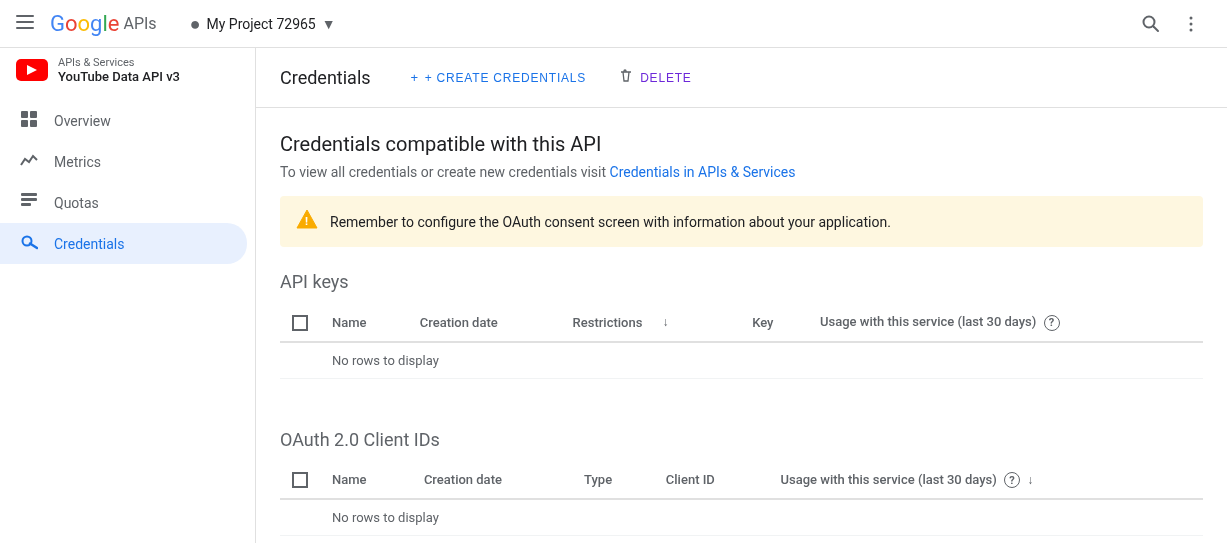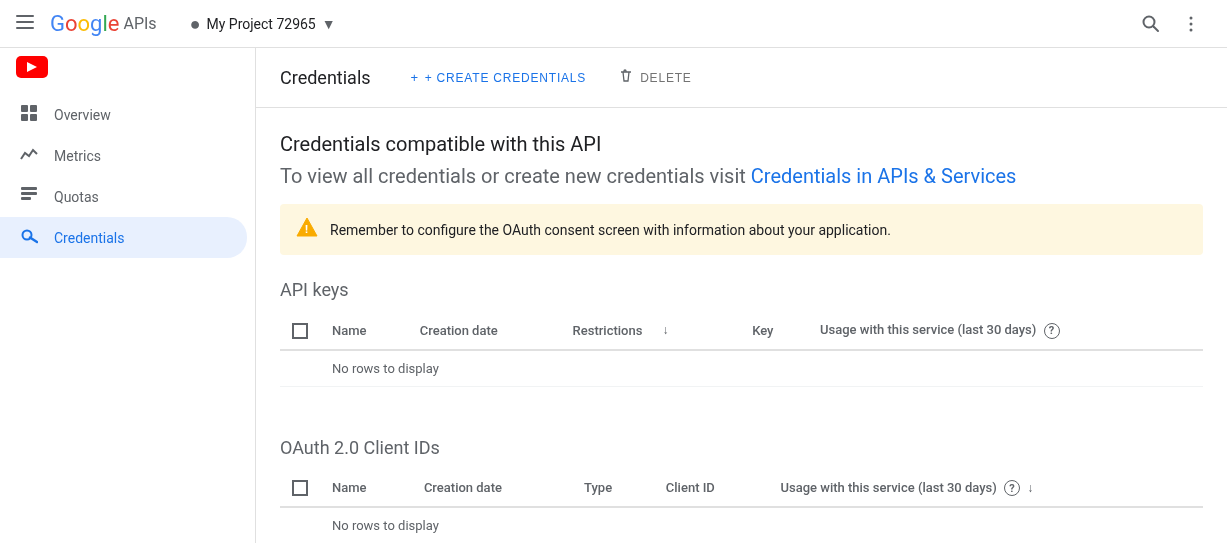--- a/index.html
+++ b/index.html
@@ -84,30 +84,30 @@
     }
     .page-title { font-size: 18px; color: #202124; font-weight: 400; margin-right: 16px; }
     .create-btn {
       display: flex; align-items: center; gap: 6px;
       color: #1a73e8; font-size: 13px; font-weight: 500;
       cursor: pointer; border: none; background: none; padding: 6px 8px;
       letter-spacing: 0.5px; text-transform: uppercase;
     }
     .delete-btn {
       display: flex; align-items: center; gap: 6px;
-      color: #737373; font-size: 13px; font-weight: 500;
+      color: #6d28d9; font-size: 13px; font-weight: 500;
       cursor: pointer; border: none; background: none; padding: 6px 8px;
       letter-spacing: 0.5px; text-transform: uppercase;
     }
 
     
     .content-body { padding: 24px 24px; }
 
     .section-title { font-size: 20px; font-weight: 400; color: #202124; margin-bottom: 8px; }
-    .section-desc { font-size: 20px; color: #5f6368; margin-bottom: 16px; }
+    .section-desc { font-size: 14px; color: #5f6368; margin-bottom: 16px; }
     .section-desc a { color: #1a73e8; text-decoration: none; }
 
     
     .warning-banner {
       display: flex; align-items: center;
       background: #fef7e0; padding: 12px 16px;
       margin-bottom: 24px; border-radius: 4px;
       gap: 12px;
     }
     .warning-icon { font-size: 20px; color: #f9ab00; flex-shrink: 0; }
@@ -183,20 +183,24 @@
       <circle cx="10" cy="16" r="1.5"></circle>
     </svg>
   </div>
 </div>
 
 <div class="main-layout">
 
   <div class="sidebar">
     <div class="sidebar-youtube">
       <div class="yt-logo"></div>
+      <div>
+        <div style="font-size:11px;color:#5f6368;">APIs &amp; Services</div>
+        <div class="sidebar-api-name">YouTube Data API v3</div>
+      </div>
     </div>
     <nav class="sidebar-nav">
       <div class="sidebar-item">
         <span class="s-icon">
           <svg width="18" height="18" viewBox="0 0 18 18" fill="#5f6368">
             <rect x="1" y="1" width="7" height="7" rx="1"></rect>
               <rect x="10" y="1" width="7" height="7" rx="1"></rect>
             <rect x="1" y="10" width="7" height="7" rx="1"></rect>
               <rect x="10" y="10" width="7" height="7" rx="1"></rect>
           </svg>

